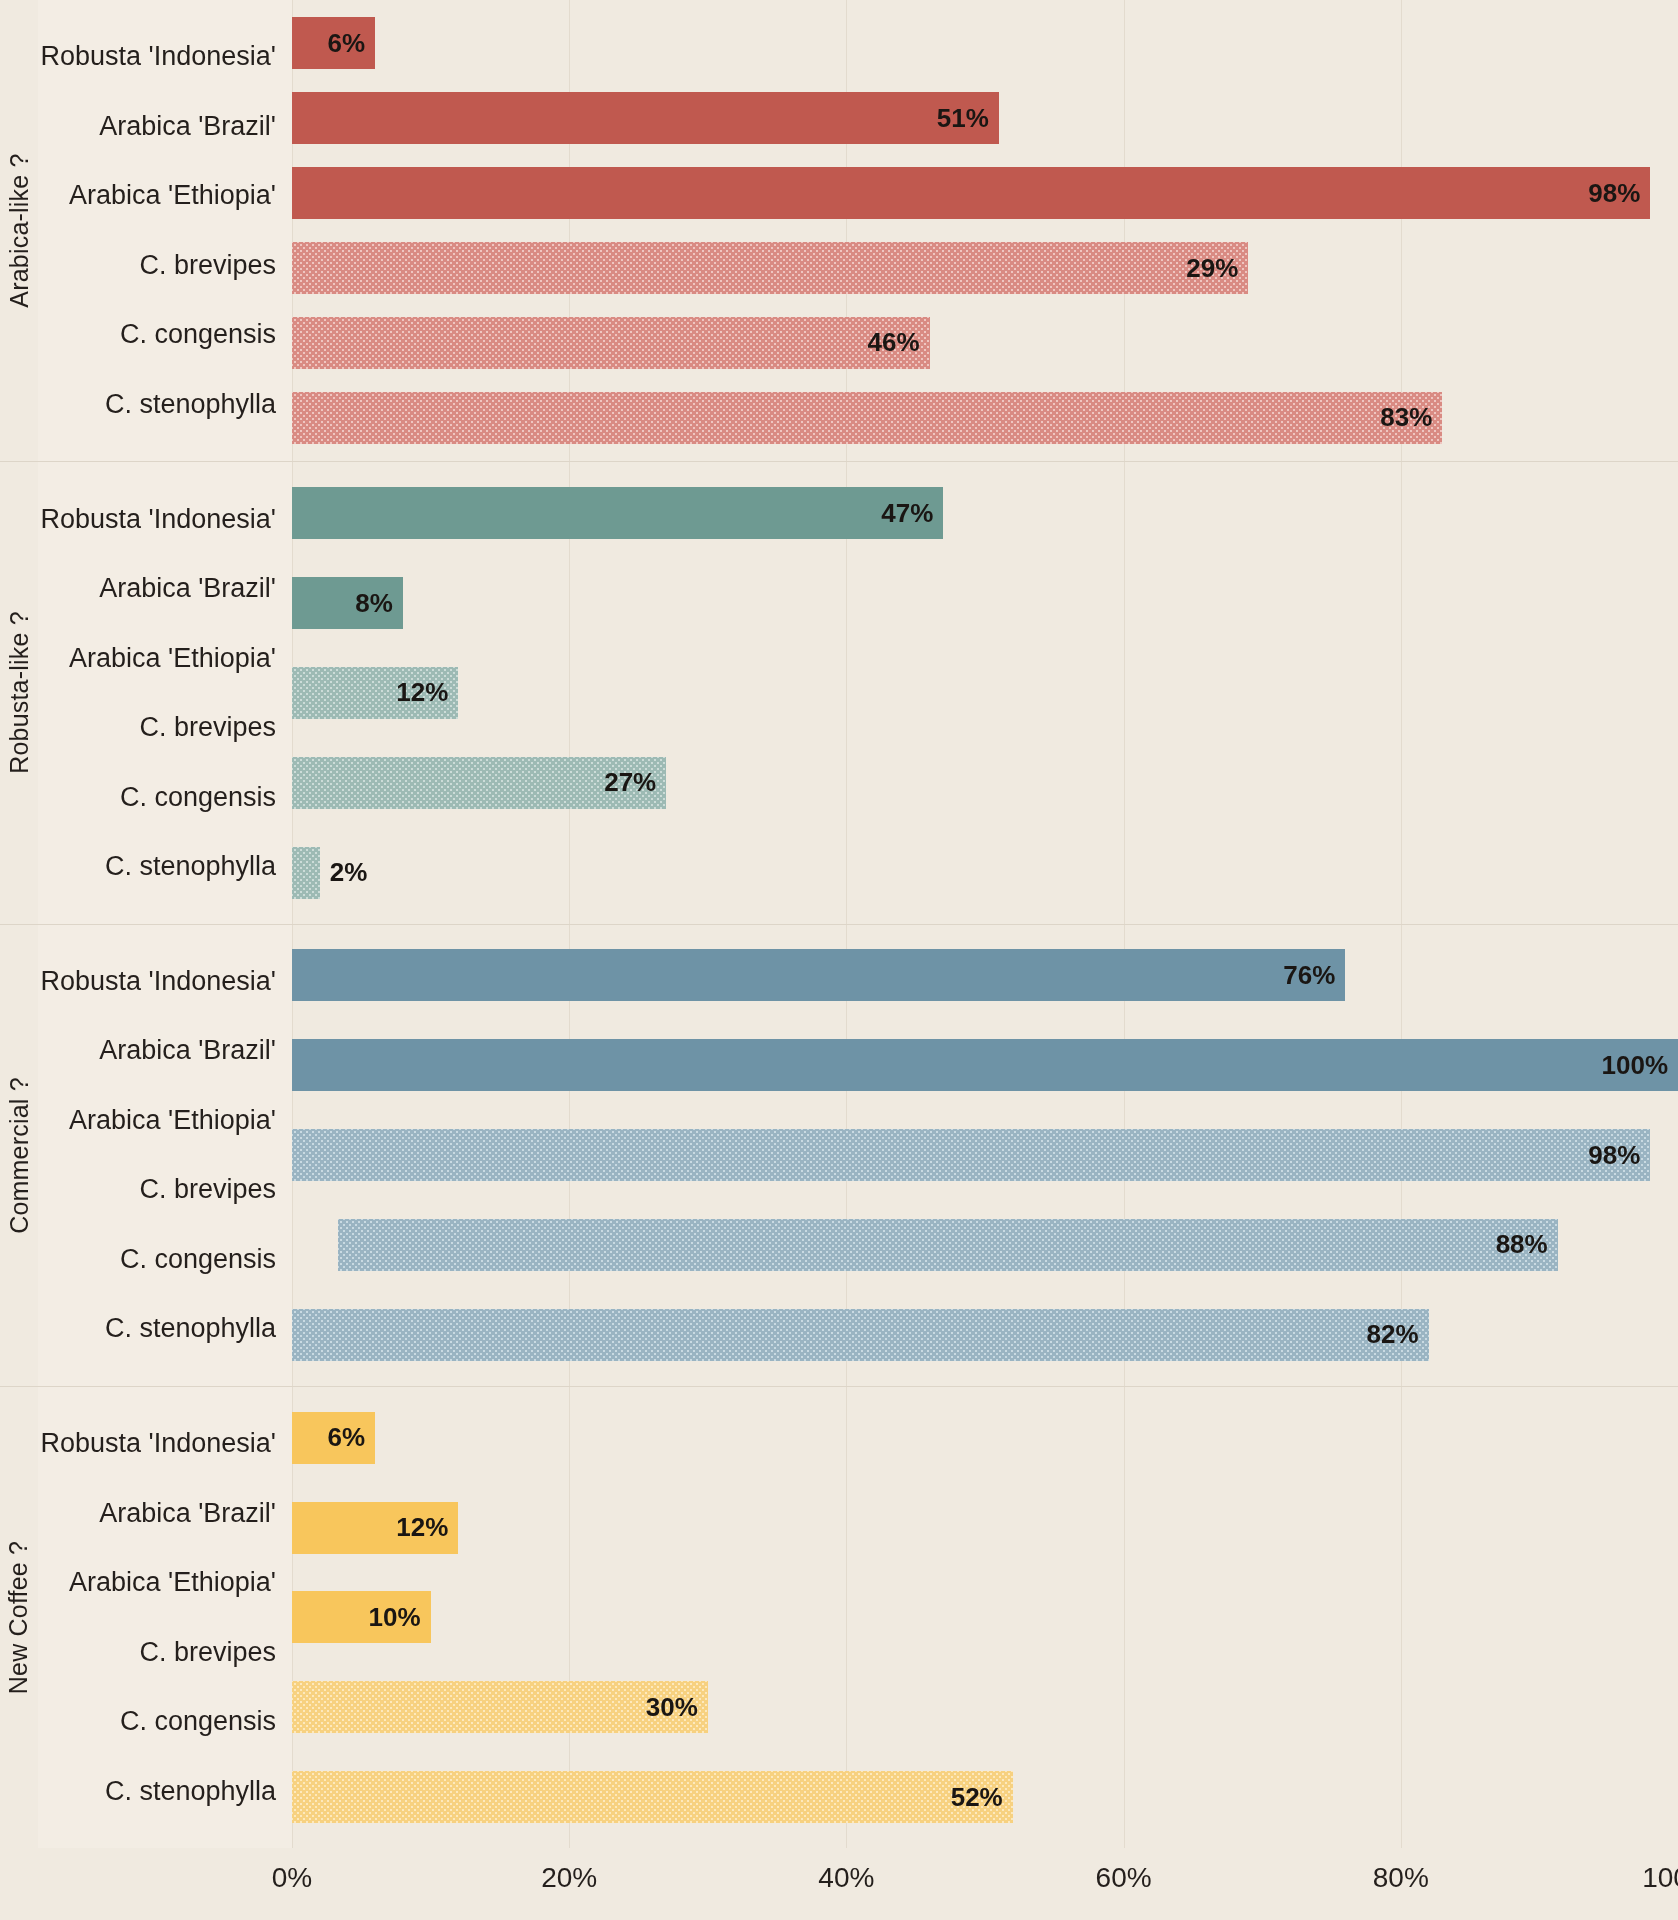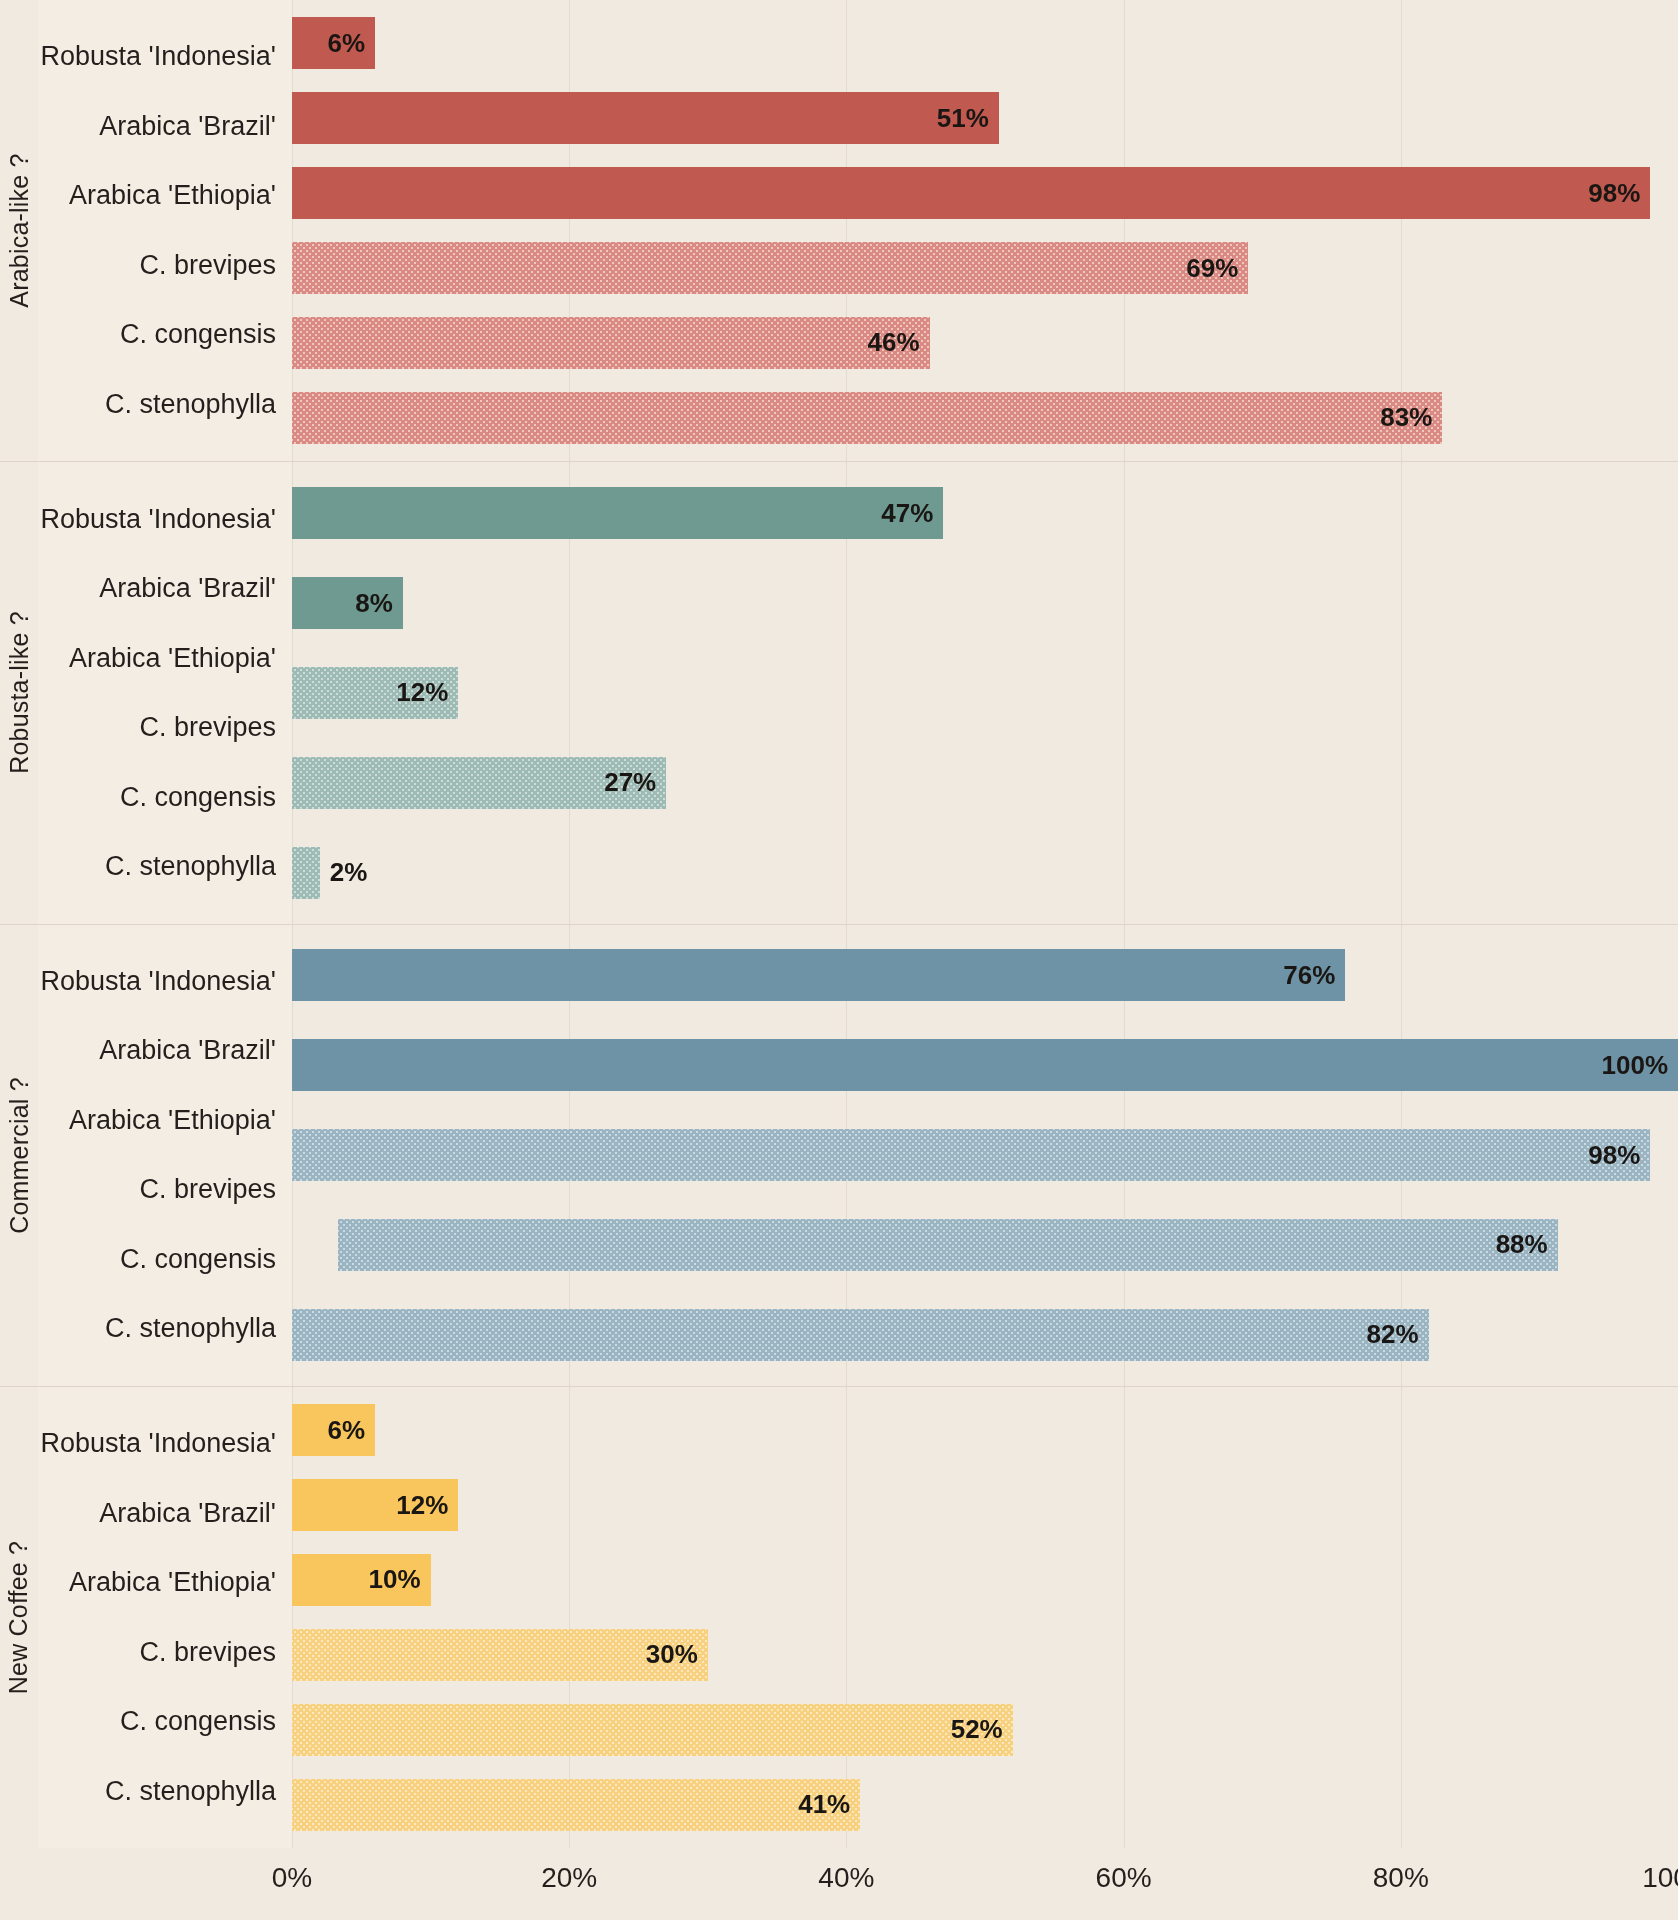--- a/index.html
+++ b/index.html
@@ -224,21 +224,21 @@
               <span class="bar-value">51%</span>
             </div>
           </div>
           <div class="bar-row">
             <div class="bar fill-solid-red" style="width: 98%;">
               <span class="bar-value">98%</span>
             </div>
           </div>
           <div class="bar-row">
             <div class="bar fill-tex-red" style="width: 69%;">
-              <span class="bar-value">69%</span>
+              <span class="bar-value">29%</span>
             </div>
           </div>
           <div class="bar-row">
             <div class="bar fill-tex-red" style="width: 46%;">
               <span class="bar-value">46%</span>
             </div>
           </div>
           <div class="bar-row">
             <div class="bar fill-tex-red" style="width: 83%;">
               <span class="bar-value">83%</span>
@@ -370,25 +370,20 @@
             </div>
           </div>
           <div class="bar-row">
             <div class="bar fill-tex-yellow" style="width: 30%;">
               <span class="bar-value">30%</span>
             </div>
           </div>
           <div class="bar-row">
             <div class="bar fill-tex-yellow" style="width: 52%;">
               <span class="bar-value">52%</span>
-            </div>
-          </div>
-          <div class="bar-row">
-            <div class="bar fill-tex-yellow" style="width: 41%;">
-              <span class="bar-value">41%</span>
             </div>
           </div>
         </div>
       </div>
     </div>
 
   <div class="axis">
     <div class="axis-spacer-strip"></div>
     <div class="axis-spacer-cat"></div>
     <div class="axis-ticks" id="axis-ticks">

